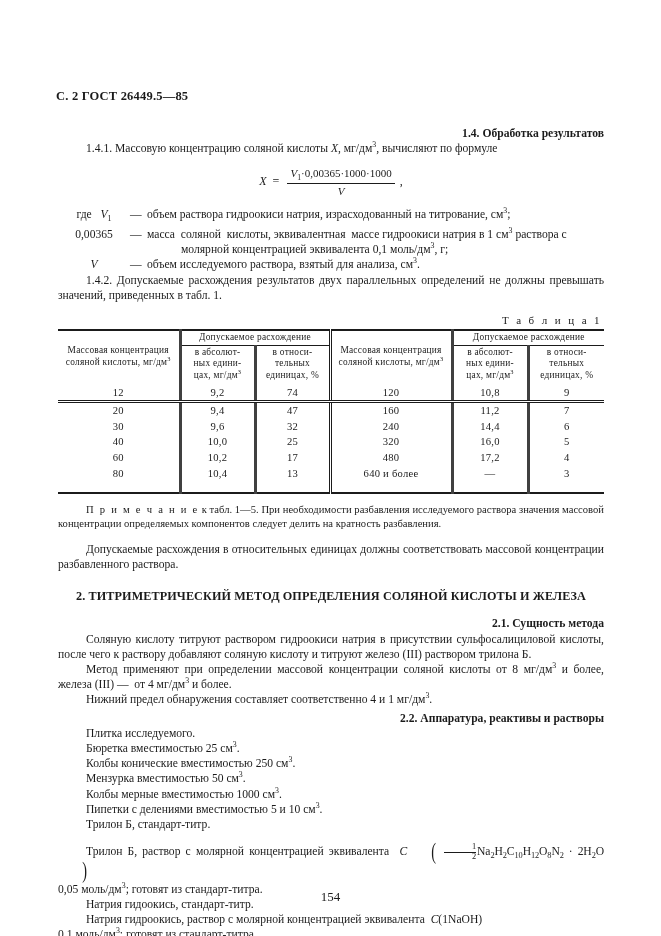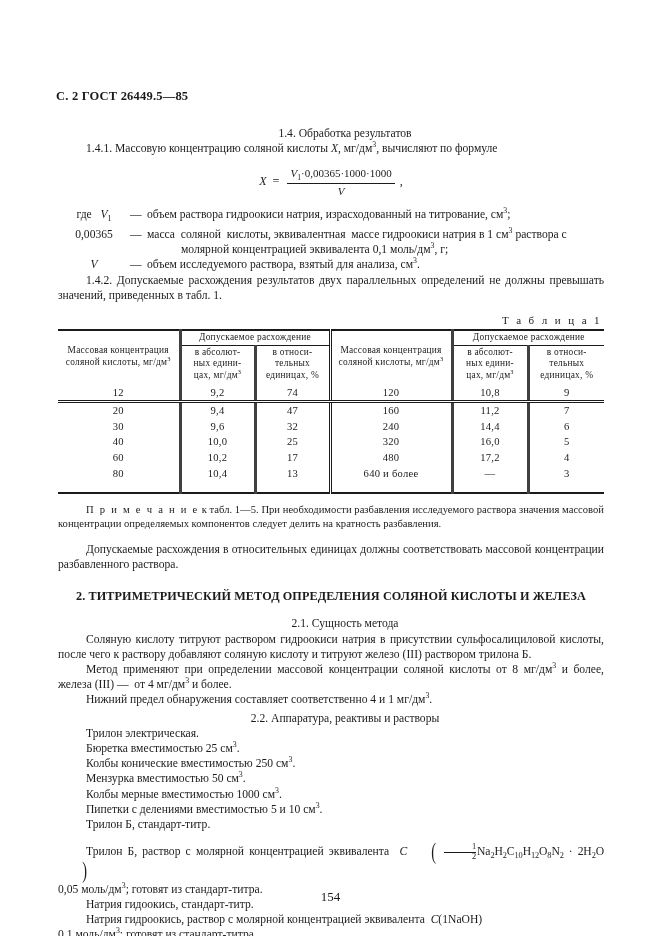--- a/index.html
+++ b/index.html
@@ -36,24 +36,24 @@
     width: 546px;
   }
   p {
     margin: 0;
     font-size: 11.6px;
     line-height: 15.1px;
     text-align: justify;
     text-justify: inter-word;
   }
   .sec-head {
-    font-weight: normal;
+    font-weight: bold;
     text-indent: 28px;
     margin-top: 5px;
-    text-align: center;
+    text-align: right;
   }
   .ind {
     text-indent: 28px;
   }
   .noind { text-indent: 0; }
   sup {
     font-size: 0.68em;
     vertical-align: super;
     line-height: 0;
   }
@@ -346,21 +346,21 @@
 
     <p class="maj-head">2. ТИТРИМЕТРИЧЕСКИЙ МЕТОД ОПРЕДЕЛЕНИЯ СОЛЯНОЙ КИСЛОТЫ И ЖЕЛЕЗА</p>
 
     <p class="sec-head">2.1. Сущность метода</p>
     <p class="ind">Соляную кислоту титруют раствором гидроокиси натрия в присутствии сульфосалициловой кислоты, после чего к раствору добавляют соляную кислоту и титруют железо (III) раствором трилона Б.</p>
     <p class="ind">Метод применяют при определении массовой концентрации соляной кислоты от 8 мг/дм<sup>3</sup> и более, железа (III) —&nbsp; от 4 мг/дм<sup>3</sup> и более.</p>
     <p class="ind">Нижний предел обнаружения составляет соответственно 4 и 1 мг/дм<sup>3</sup>.</p>
 
     <p class="sec-head" style="margin-top:4px">2.2. Аппаратура, реактивы и растворы</p>
 
-    <p class="ind" style="text-align:left">Трилон электрическая.</p>
+    <p class="ind" style="text-align:left">Плитка исследуемого.</p>
     <p class="ind" style="text-align:left">Бюретка вместимостью 25 см<sup>3</sup>.</p>
     <p class="ind" style="text-align:left">Колбы конические вместимостью 250 см<sup>3</sup>.</p>
     <p class="ind" style="text-align:left">Мензурка вместимостью 50 см<sup>3</sup>.</p>
     <p class="ind" style="text-align:left">Колбы мерные вместимостью 1000 см<sup>3</sup>.</p>
     <p class="ind" style="text-align:left">Пипетки с делениями вместимостью 5 и 10 см<sup>3</sup>.</p>
     <p class="ind" style="text-align:left">Трилон Б, стандарт-титр.</p>
 
     <p class="chemline"><span>Трилон Б, раствор  с  молярной  концентрацией  эквивалента</span>&nbsp;
       <span><i>C</i><span class="bigparen">(</span><span class="sfrac"><span class="n">1</span><span class="d">2</span></span><span class="tight">Na<sub style="font-size:0.72em">2</sub>H<sub style="font-size:0.72em">2</sub>C<sub style="font-size:0.72em">10</sub>H<sub style="font-size:0.72em">12</sub>O<sub style="font-size:0.72em">8</sub>N<sub style="font-size:0.72em">2</sub> · 2H<sub style="font-size:0.72em">2</sub>O</span><span class="bigparen">)</span></span>
     </p>

